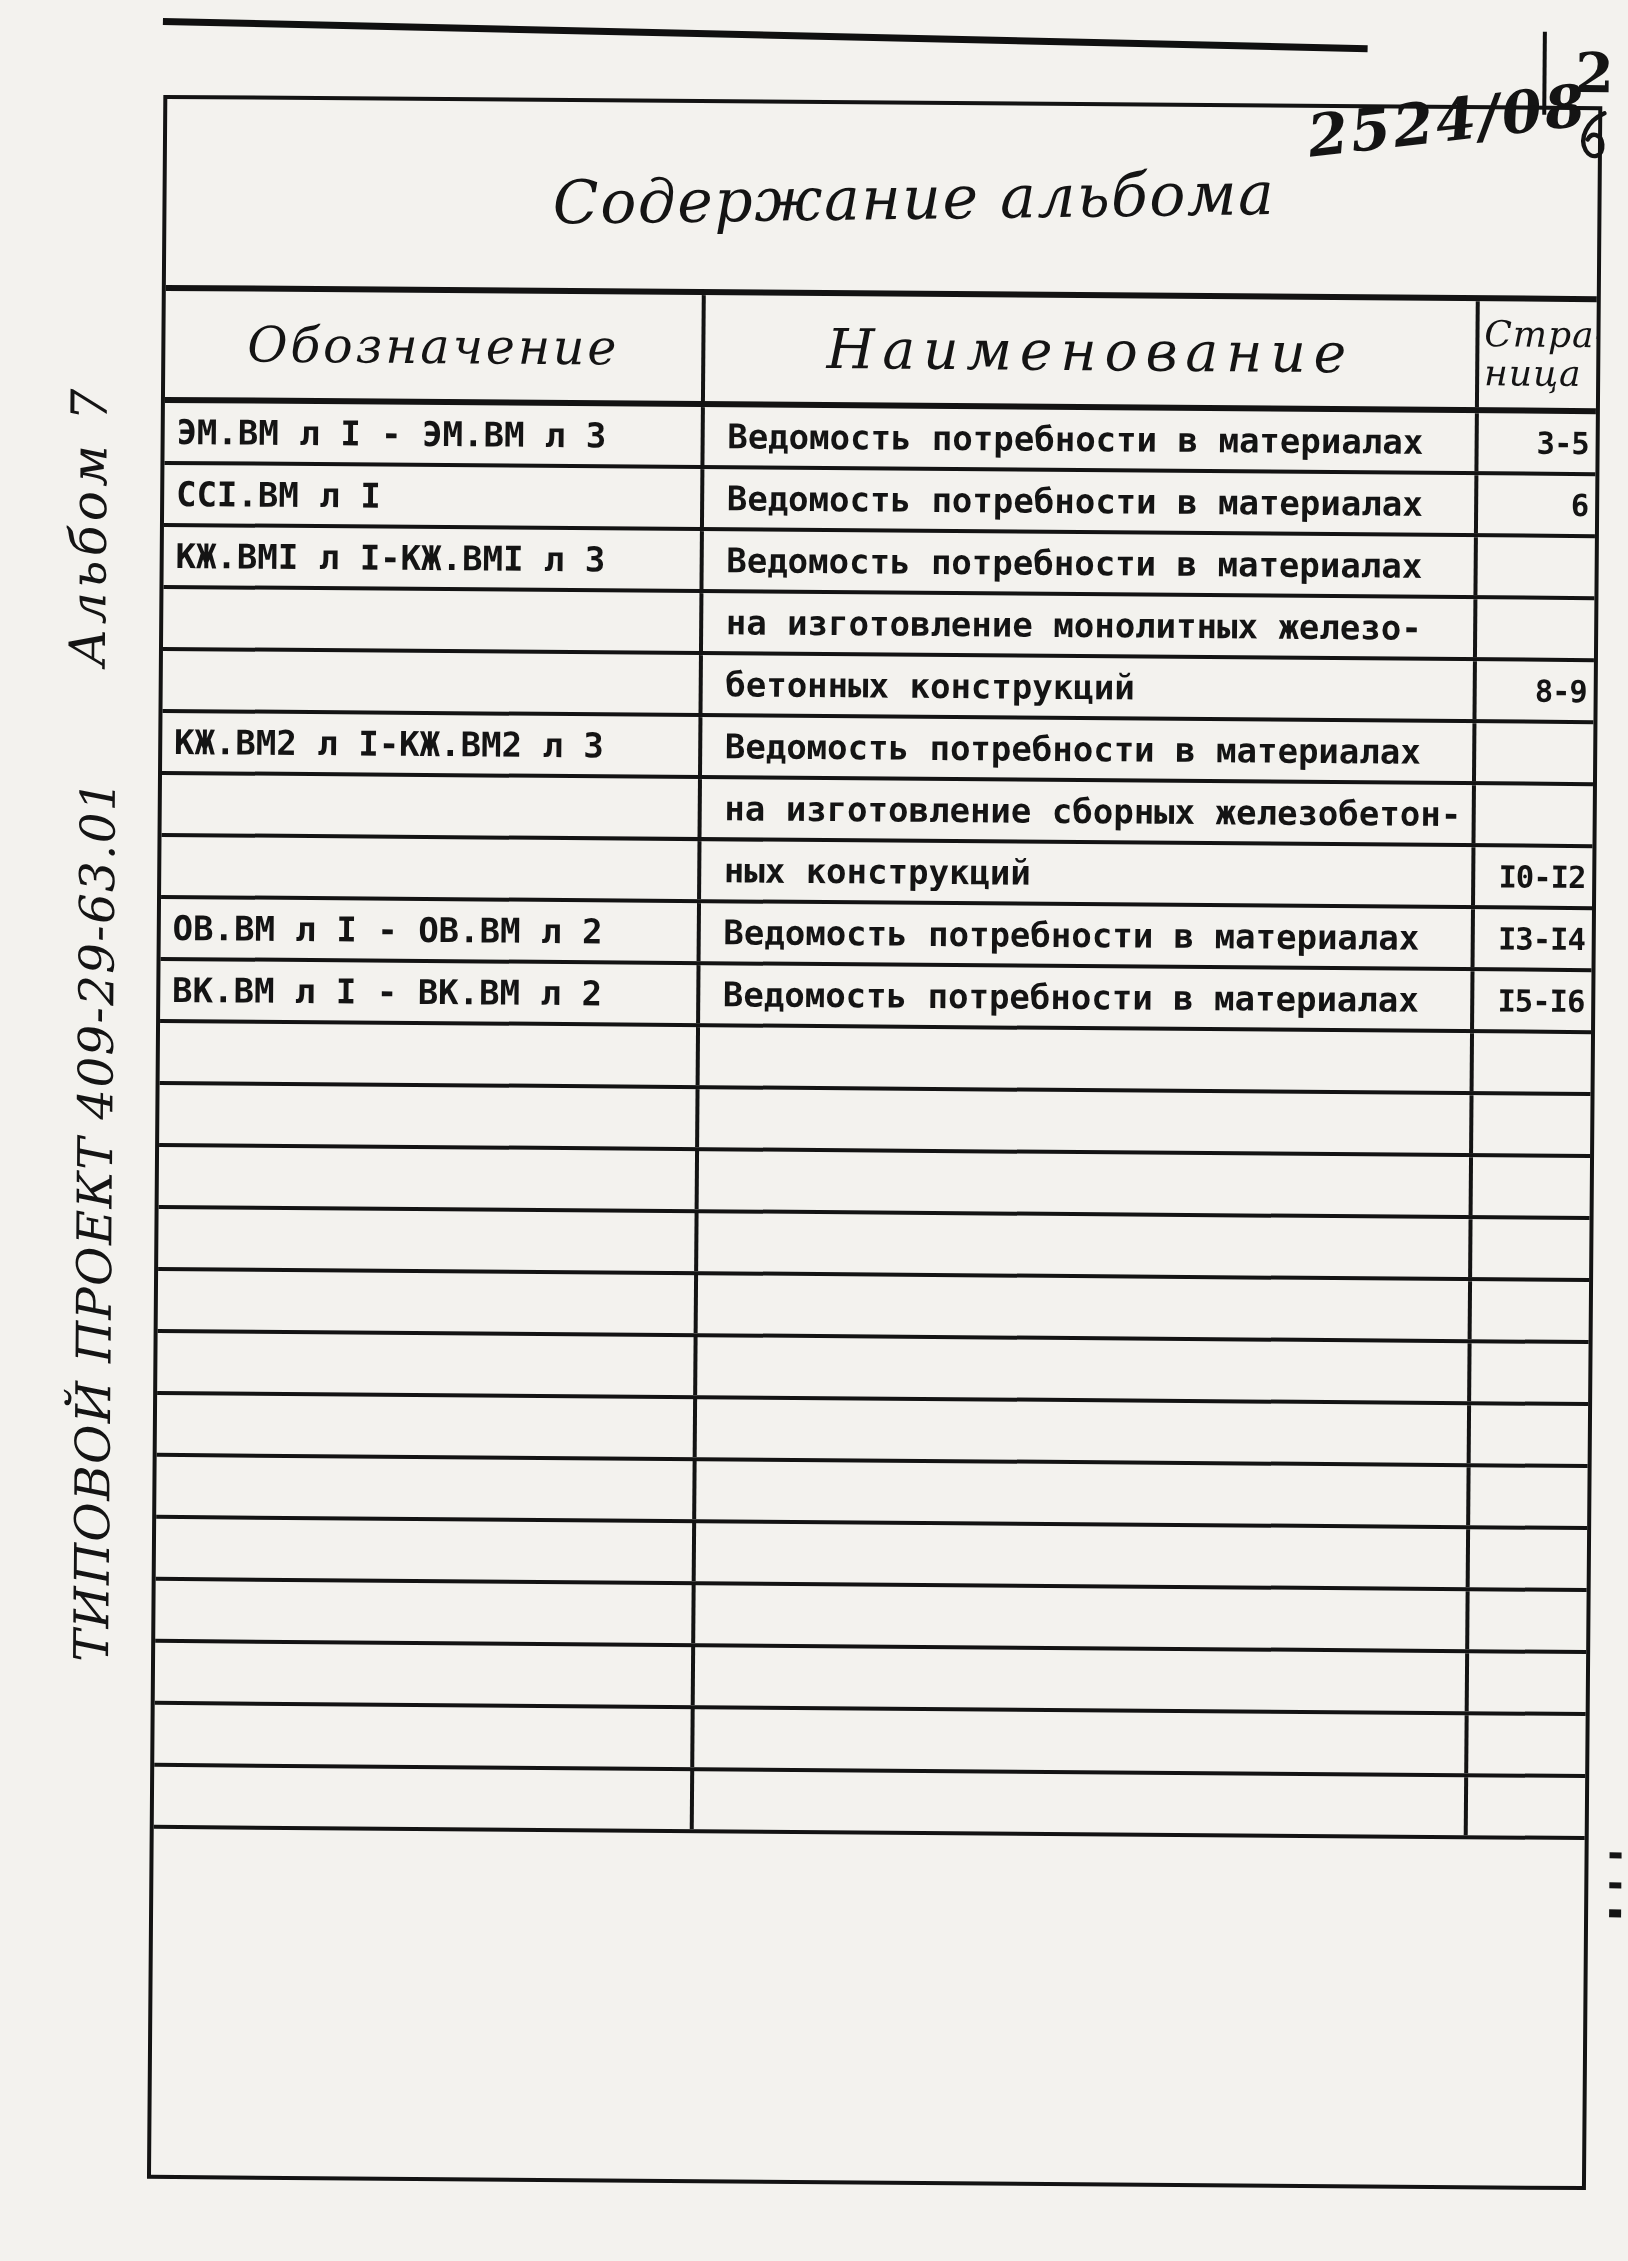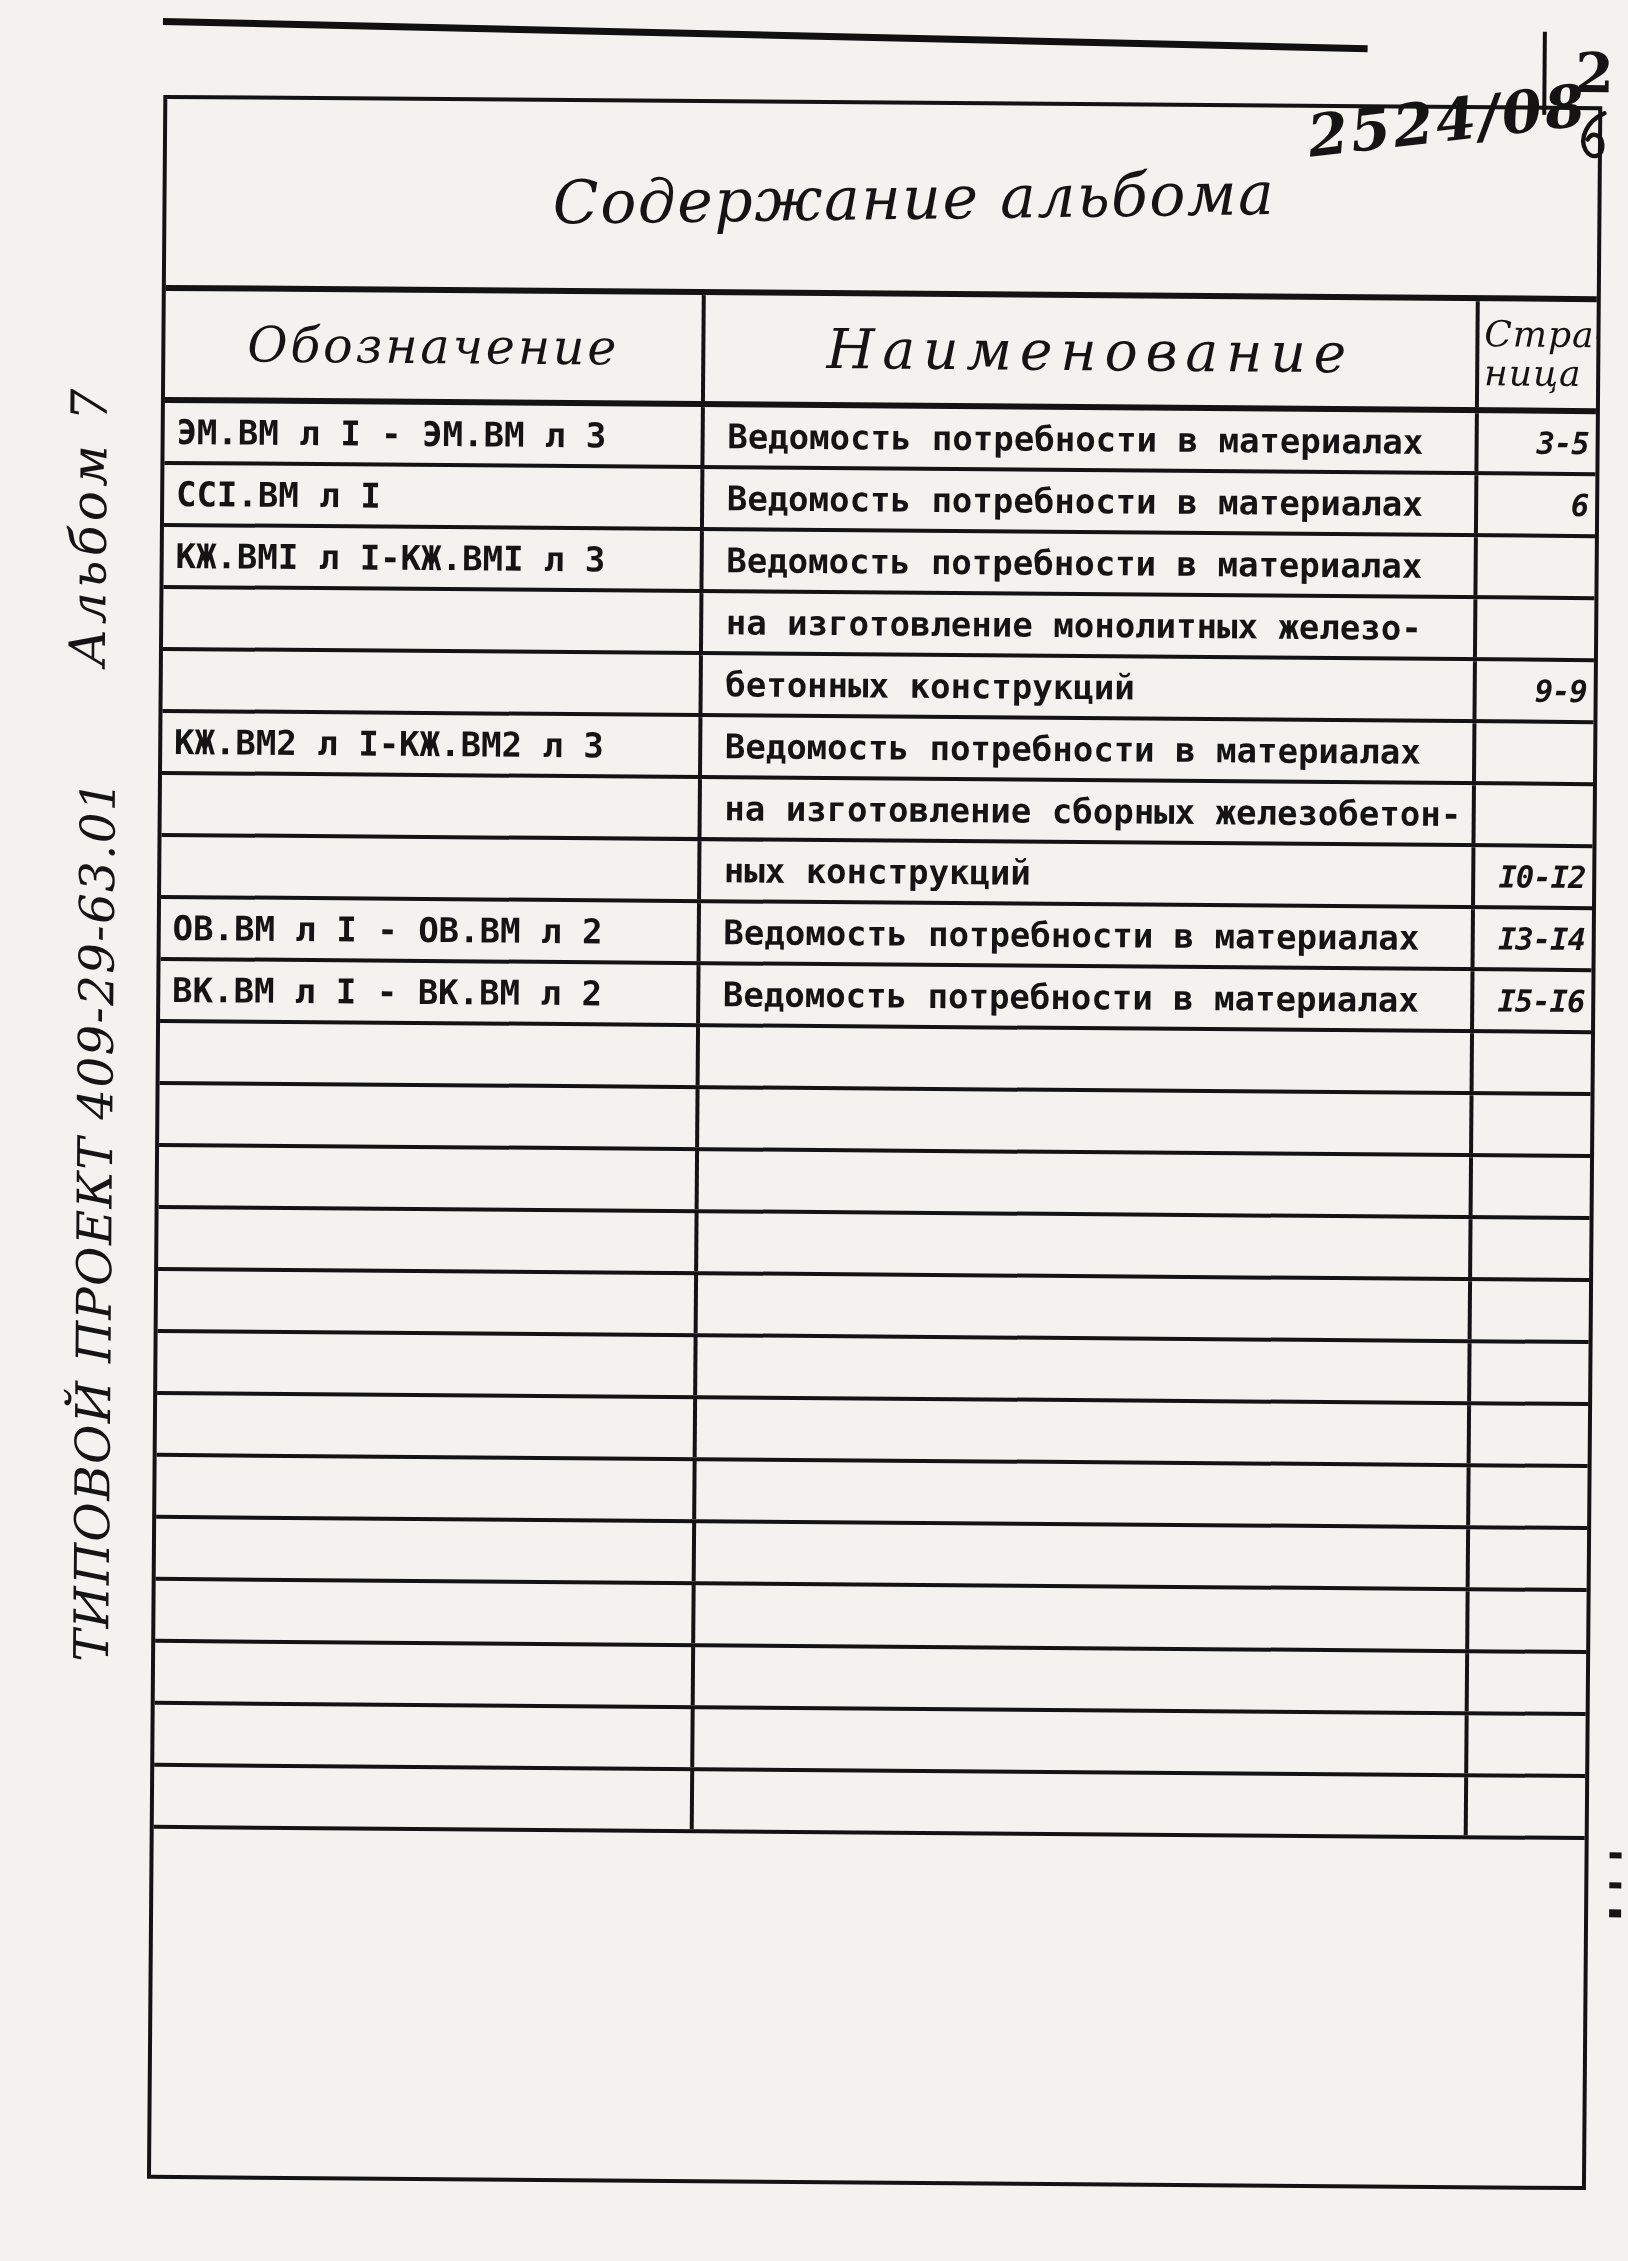--- a/index.html
+++ b/index.html
@@ -103,21 +103,21 @@
     font-weight: bold;
     font-size: 34px;
     white-space: nowrap;
   }
   .cell.c1 { padding-left: 11.8px; }
   .cell.c2 { padding-left: 22.6px; }
   .cell.c3 {
     border-right: none;
     justify-content: flex-end;
     padding-right: 6.9px;
-    font-size: 30.5px; letter-spacing: -1px; font-style: italic;
+    font-size: 30.5px; letter-spacing: -1px;
   }
   
   .vtext {
     position: absolute;
     white-space: nowrap;
     font-style: italic;
   }
   .album {
     left: 85px; top: 531px;
     font-size: 50px; letter-spacing: 4.4px;
@@ -184,21 +184,21 @@
               <div class="cell c3"></div>
             </div>
             <div class="row">
               <div class="cell c1"></div>
               <div class="cell c2">на изготовление монолитных железо-</div>
               <div class="cell c3"></div>
             </div>
             <div class="row">
               <div class="cell c1"></div>
               <div class="cell c2">бетонных конструкций</div>
-              <div class="cell c3">9-9</div>
+              <div class="cell c3">8-9</div>
             </div>
             <div class="row">
               <div class="cell c1">КЖ.ВМ2 л I-КЖ.ВМ2 л 3</div>
               <div class="cell c2">Ведомость потребности в материалах</div>
               <div class="cell c3"></div>
             </div>
             <div class="row">
               <div class="cell c1"></div>
               <div class="cell c2">на изготовление сборных железобетон-</div>
               <div class="cell c3"></div>

